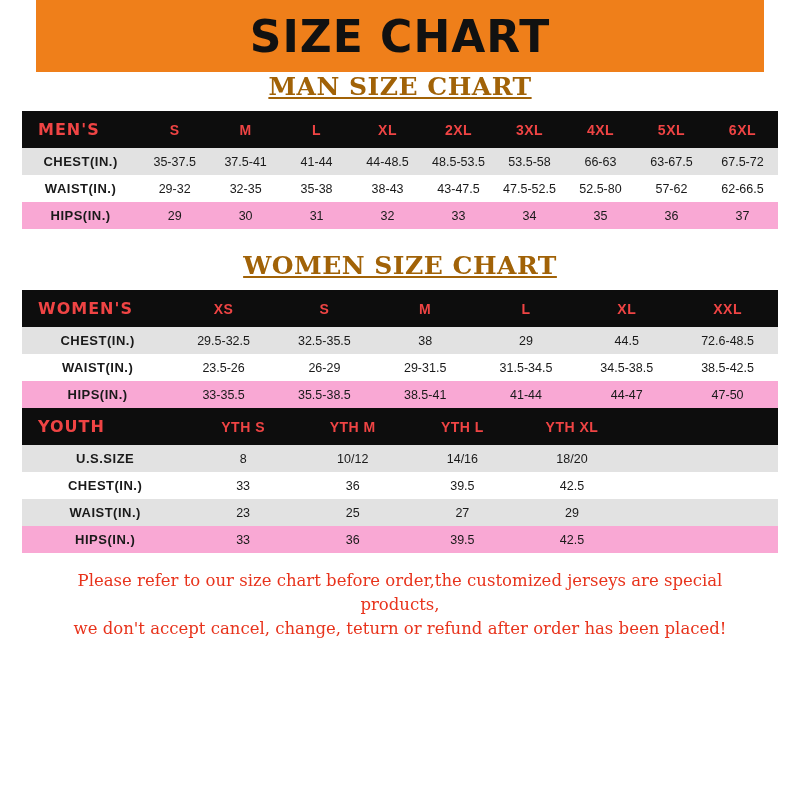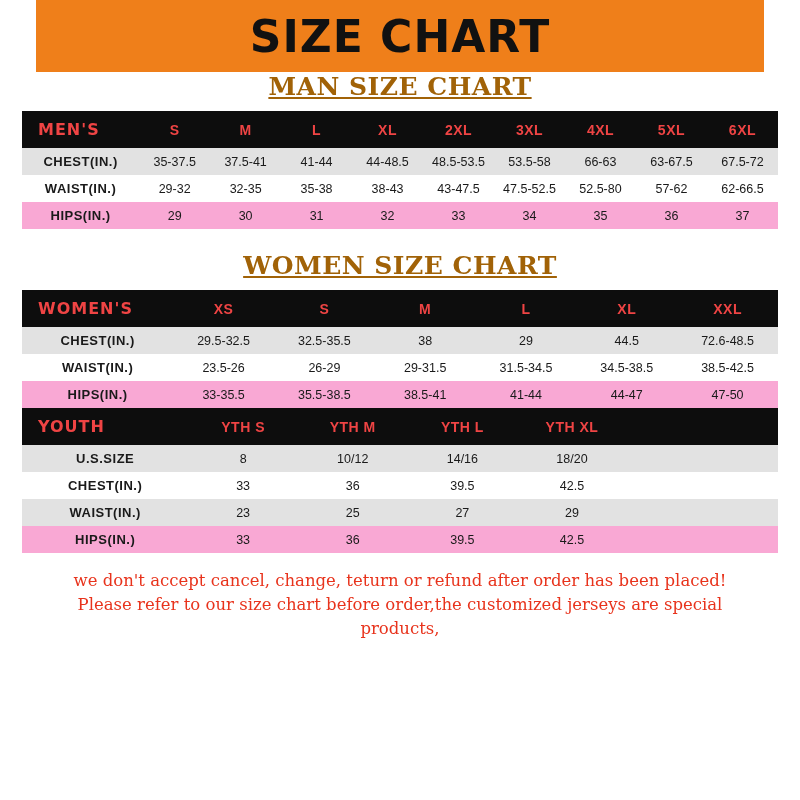--- a/index.html
+++ b/index.html
@@ -307,18 +307,18 @@
           <td>33</td>
           <td>36</td>
           <td>39.5</td>
           <td>42.5</td>
           <td></td>
         </tr>
       </tbody>
     </table>
 
     <div class="footnote">
+      <span class="line">Please refer to our size chart before order,the customized jerseys are special products,</span>
       <span class="line">we don't accept cancel, change, teturn or refund after order has been placed!</span>
-      <span class="line">Please refer to our size chart before order,the customized jerseys are special products,</span>
     </div>
 
   </div>
 </div>
 
 </body></html>

